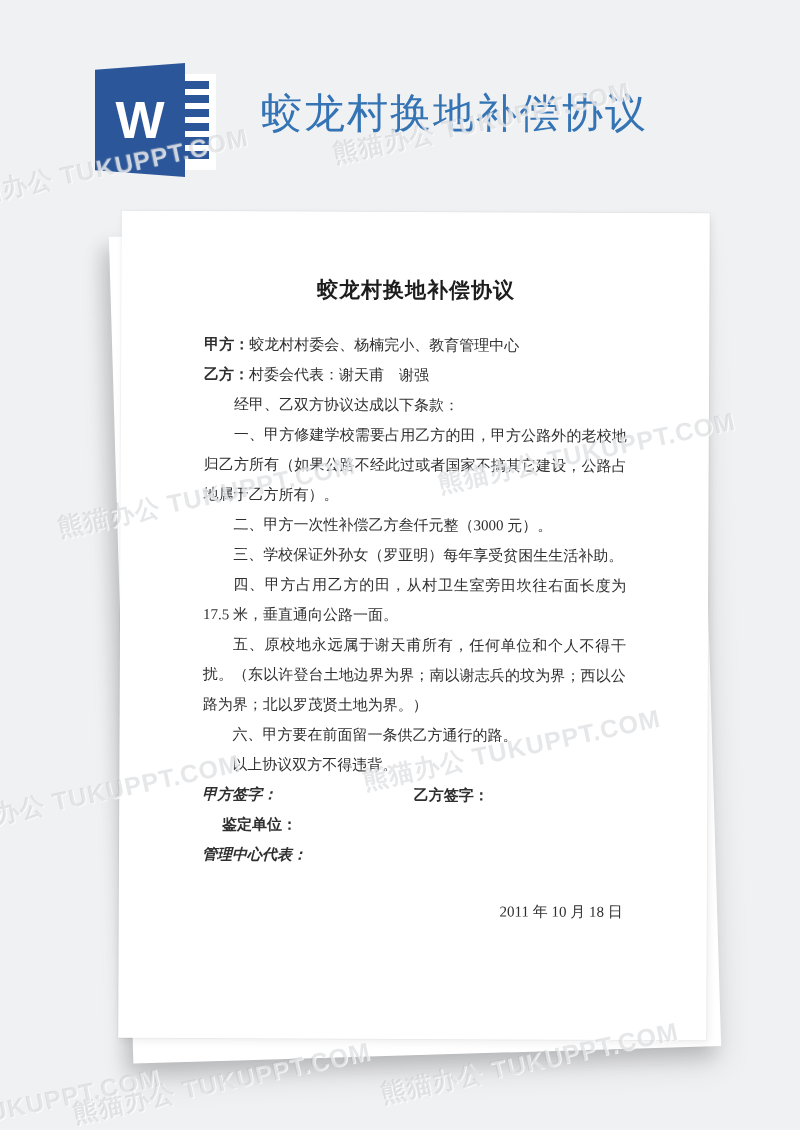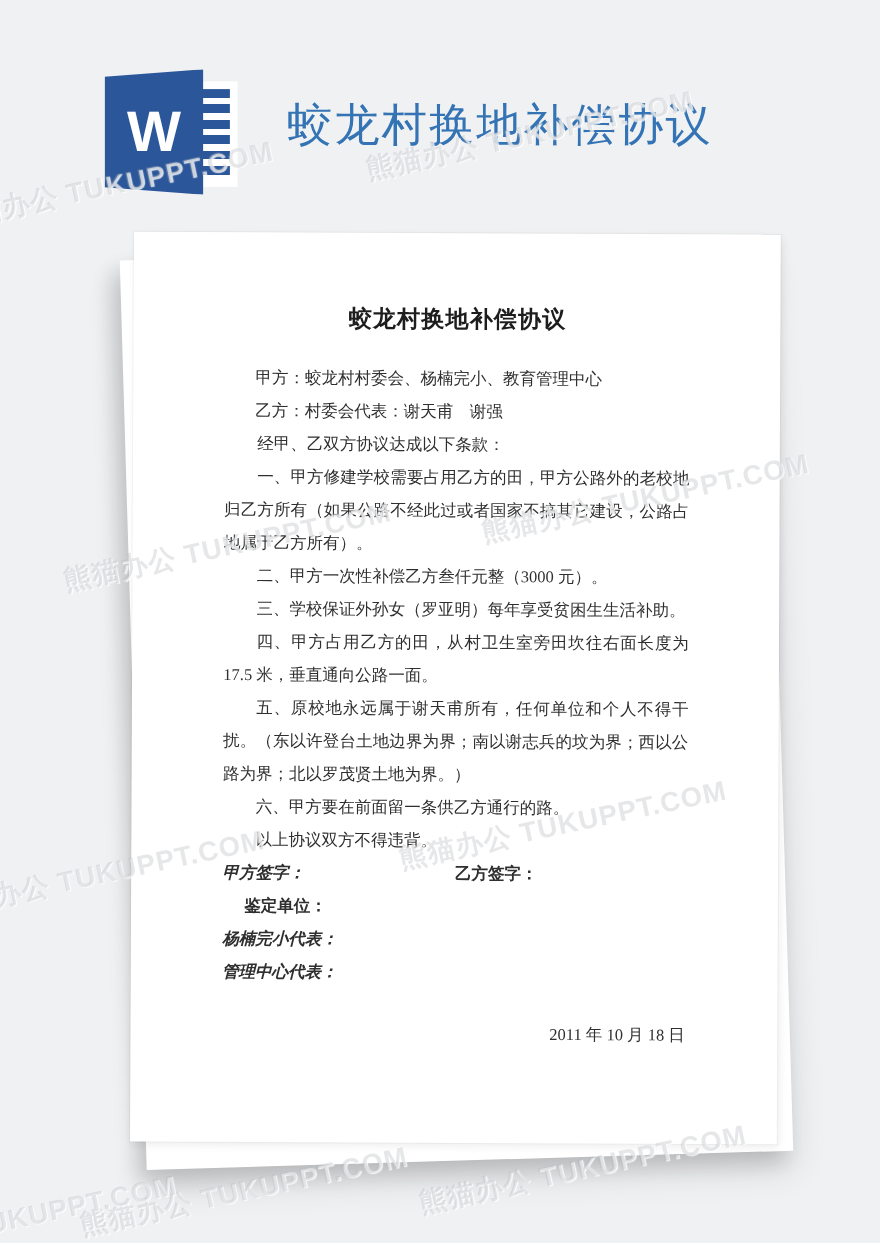--- a/index.html
+++ b/index.html
@@ -55,21 +55,21 @@
     font-family:"Liberation Serif","DejaVu Serif",serif;
     color:#2f2f2f;
   }
 
   
   .doc-title{
     margin:0 0 26px 0;text-align:center;
     font-size:21px;font-weight:bold;letter-spacing:1px;color:#1d1d1d;
   }
   .doc-body p{margin:0;font-size:15px;line-height:30px;}
-  .party b{font-weight:normal;margin-left:28px;}
+  .party b{font-weight:bold;}
   .indent{text-indent:2em;}
   .just{text-align:justify;}
   .sig-grid{margin-top:0;}
   .sig-row{display:flex;font-size:15px;line-height:30px;font-weight:bold;}
   .sig-row .col-l{width:50%;font-style:italic;}
   .sig-row .col-r{width:50%;}
   .sig-row .shift{padding-left:20px;display:inline-block;}
   .doc-date{
     margin:26px 2px 0 0 !important;
     text-align:right;font-size:15px;line-height:30px;
@@ -131,21 +131,20 @@
 
       <div class="sig-grid">
         <div class="sig-row">
           <span class="col-l">甲方签字：</span>
           <span class="col-r">乙方签字：</span>
         </div>
         <div class="sig-row">
           <span class="col-r"><span class="shift">鉴定单位：</span></span>
         </div>
         <div class="sig-row">
-          <span class="col-l">杨楠完小代表：</span>
           <span class="col-r"></span>
         </div>
         <div class="sig-row">
           <span class="col-l">管理中心代表：</span>
           <span class="col-r"></span>
         </div>
       </div>
 
       <p class="doc-date">2011 年 10 月 18 日</p>
     </div>

